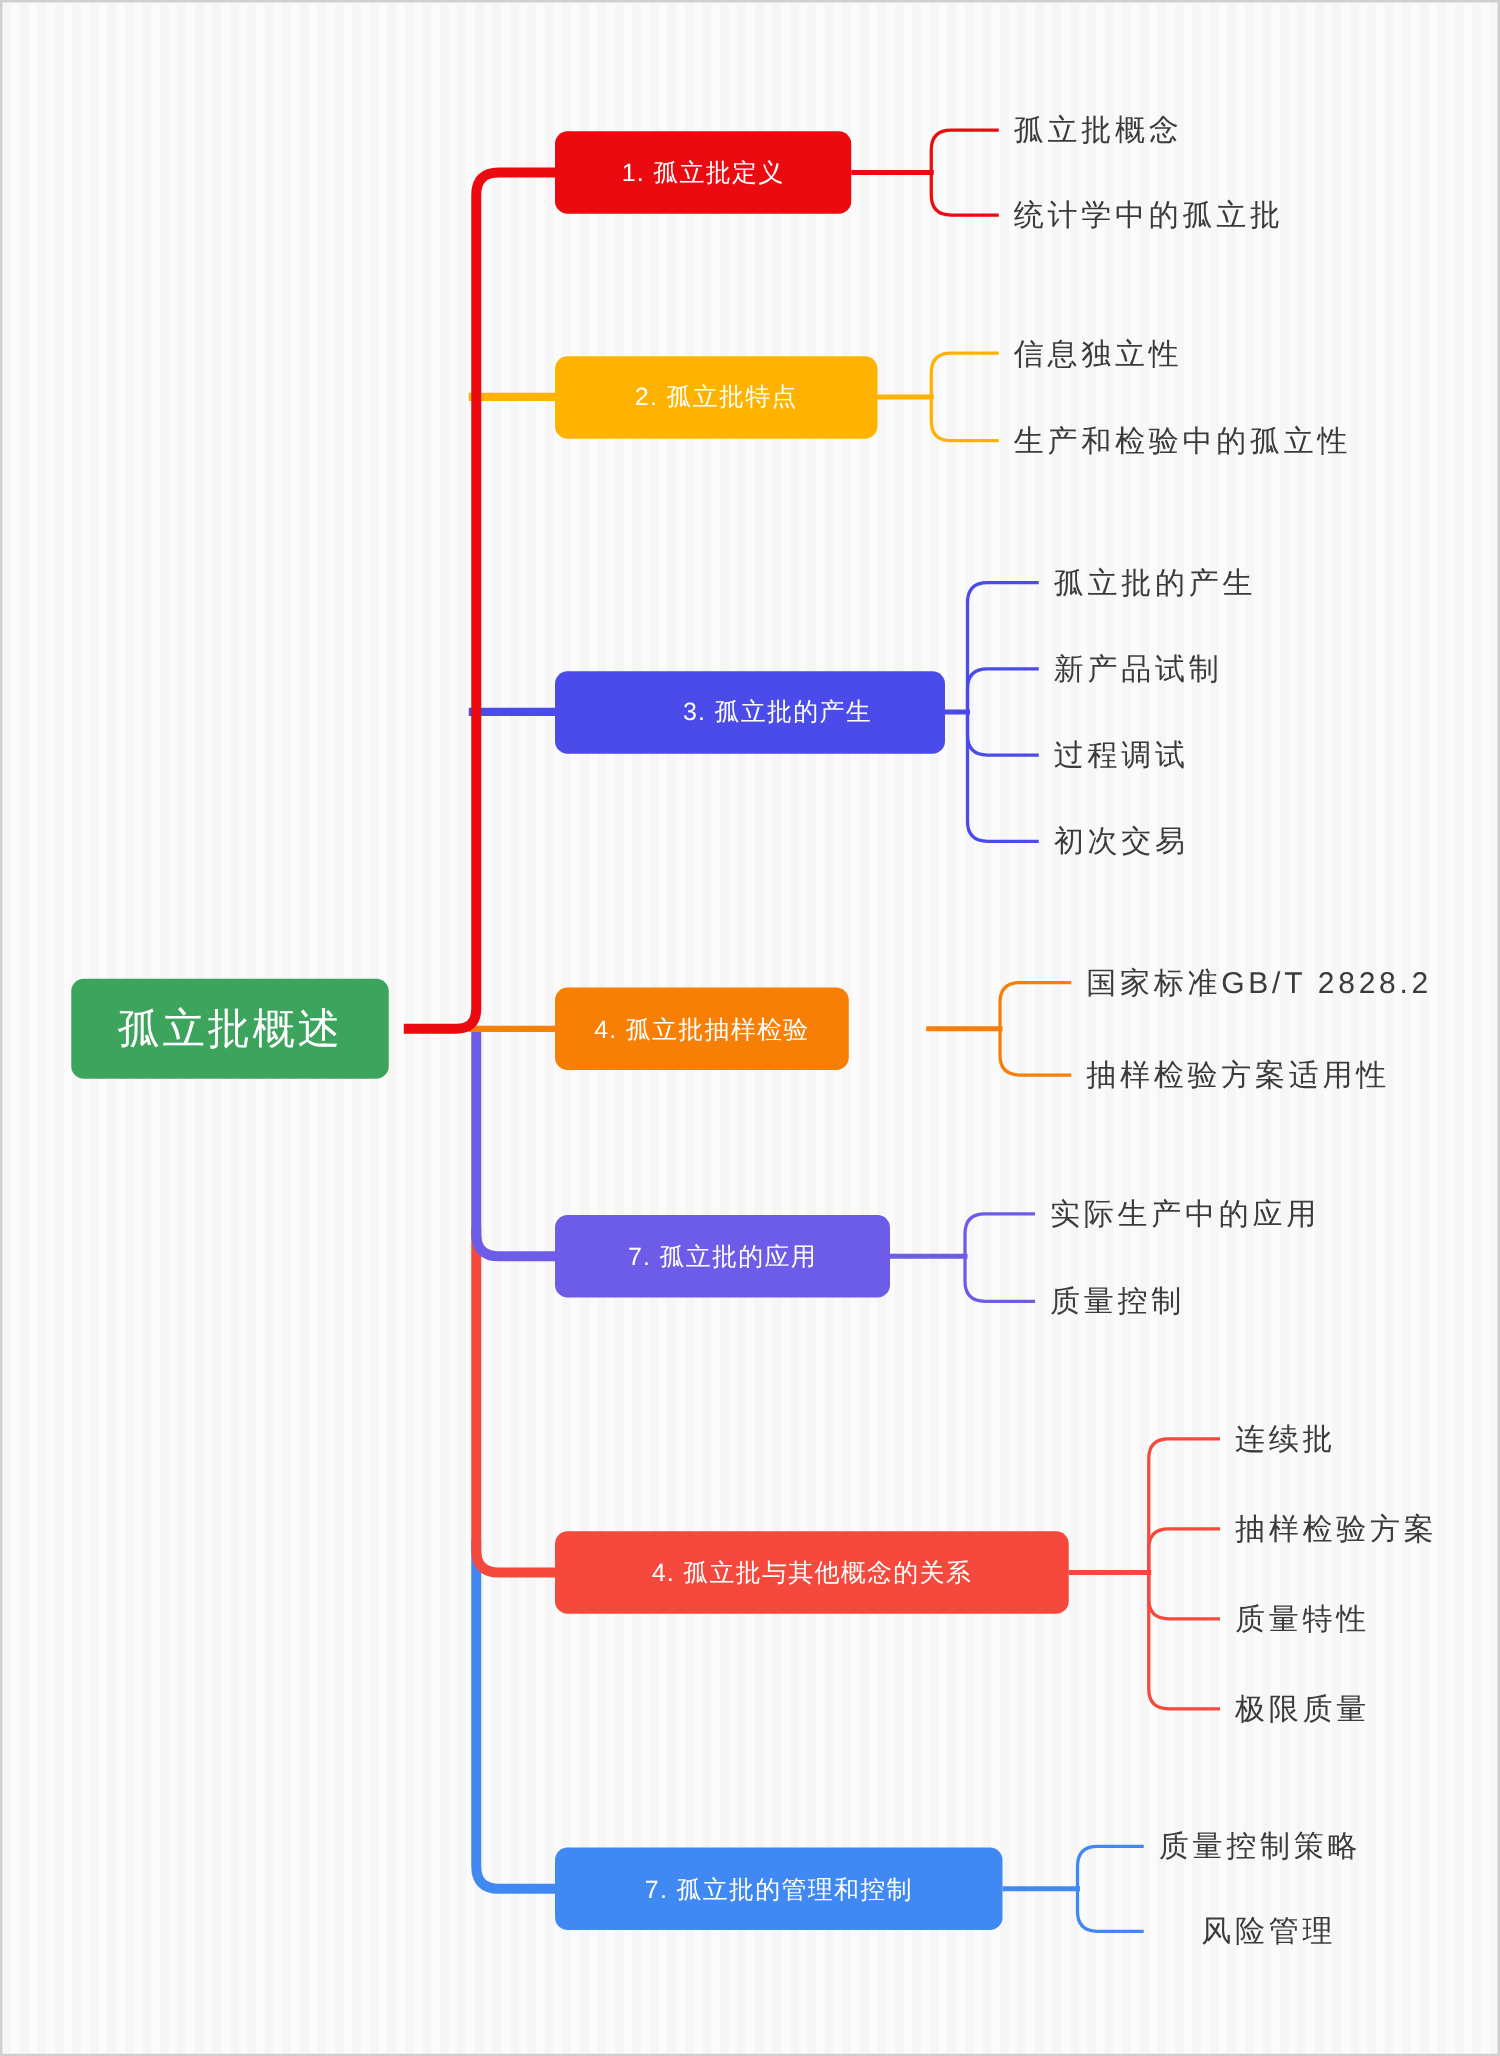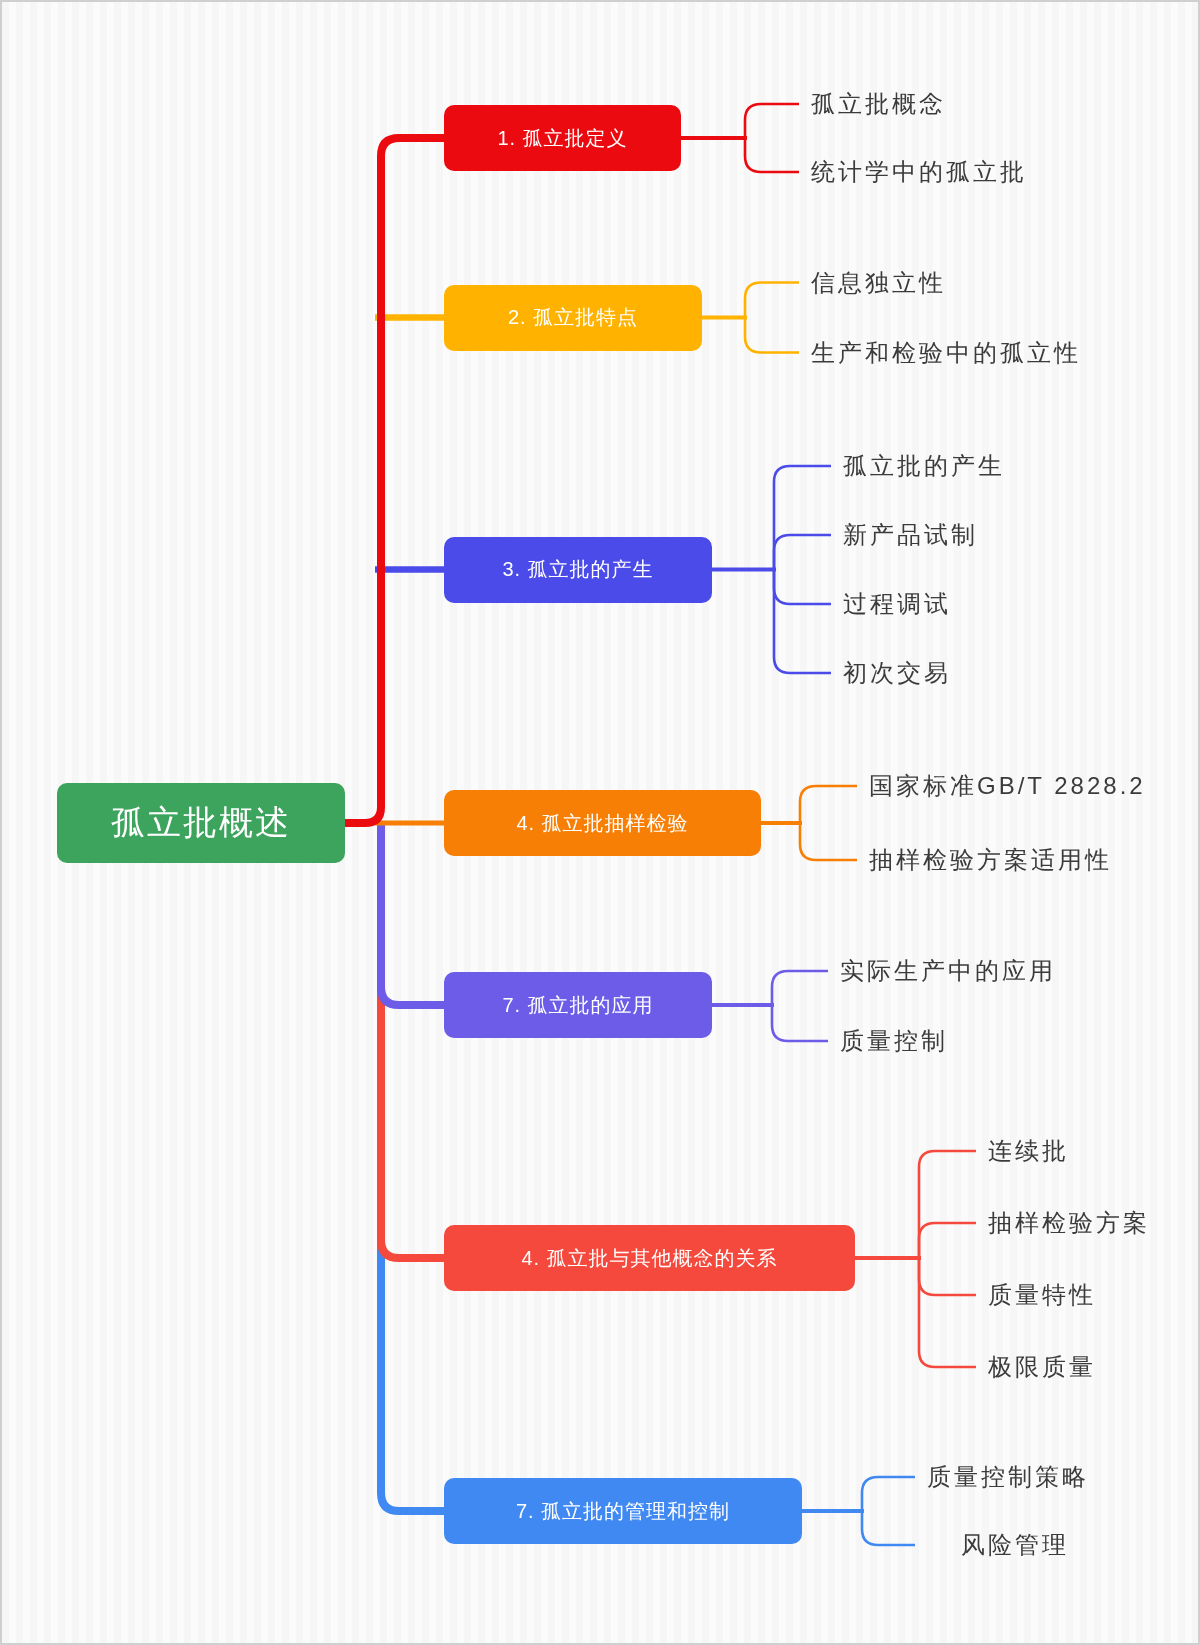--- a/index.html
+++ b/index.html
@@ -21,21 +21,21 @@
   }
   .node{
     position:absolute;
     display:flex;align-items:center;justify-content:center;
     color:#ffffff;
     border-radius:10px;
     white-space:nowrap;
     cursor:default;
   }
   #root-node{
-    left:55px;top:781px;width:288px;height:80px;
+    left:55px;top:781px;width:254px;height:80px;
     font-size:34px;letter-spacing:2px;
   }
   .branch{
     height:66px;left:442px;
     font-size:20px;letter-spacing:1px;
   }
   .child-label{
     position:absolute;
     transform:translateY(-50%);
     font-size:24px;letter-spacing:3px;
@@ -83,26 +83,26 @@
       <path d="M860,1509 V1527 Q860,1543 876,1543 H913" stroke="#4189F2" stroke-width="2.6" fill="none"></path>
     </svg>
   <div id="nodes">
     <div class="node" id="root-node" style="background: rgb(60, 164, 92);">孤立批概述</div>
   <div class="node branch" style="top: 103px; width: 237px; background: rgb(234, 10, 16);">1. 孤立批定义</div>
       <div class="child-label" style="left: 809px; top: 102px; color: rgb(59, 59, 59);">孤立批概念</div>
       <div class="child-label" style="left: 809px; top: 170px; color: rgb(59, 59, 59);">统计学中的孤立批</div>
       <div class="node branch" style="top: 282.5px; width: 258px; background: rgb(255, 179, 0);">2. 孤立批特点</div>
       <div class="child-label" style="left: 809px; top: 280.5px; color: rgb(59, 59, 59);">信息独立性</div>
       <div class="child-label" style="left: 809px; top: 350.5px; color: rgb(59, 59, 59);">生产和检验中的孤立性</div>
-      <div class="node branch" style="top: 534.5px; width: 268px; background: rgb(74, 75, 232);">3. 孤立批的产生</div>
+      <div class="node branch" style="top: 534.5px; width: 268px; background: rgb(74, 75, 232); padding-left: 44px;">3. 孤立批的产生</div>
       <div class="child-label" style="left: 841px; top: 464px; color: rgb(59, 59, 59);">孤立批的产生</div>
       <div class="child-label" style="left: 841px; top: 533px; color: rgb(59, 59, 59);">新产品试制</div>
       <div class="child-label" style="left: 841px; top: 602px; color: rgb(59, 59, 59);">过程调试</div>
       <div class="child-label" style="left: 841px; top: 671px; color: rgb(59, 59, 59);">初次交易</div>
-      <div class="node branch" style="top: 788px; width: 317px; background: rgb(247, 127, 5);">4. 孤立批抽样检验</div>
+      <div class="node branch" style="top: 788px; width: 235px; background: rgb(247, 127, 5);">4. 孤立批抽样检验</div>
       <div class="child-label" style="left: 867px; top: 784px; color: rgb(59, 59, 59);">国家标准GB/T 2828.2</div>
       <div class="child-label" style="left: 867px; top: 858px; color: rgb(59, 59, 59);">抽样检验方案适用性</div>
       <div class="node branch" style="top: 970px; width: 268px; background: rgb(108, 92, 231);">7. 孤立批的应用</div>
       <div class="child-label" style="left: 838px; top: 969px; color: rgb(59, 59, 59);">实际生产中的应用</div>
       <div class="child-label" style="left: 838px; top: 1039px; color: rgb(59, 59, 59);">质量控制</div>
       <div class="node branch" style="top: 1223px; width: 411px; background: rgb(244, 73, 60);">4. 孤立批与其他概念的关系</div>
       <div class="child-label" style="left: 986px; top: 1149px; color: rgb(59, 59, 59);">连续批</div>
       <div class="child-label" style="left: 986px; top: 1221px; color: rgb(59, 59, 59);">抽样检验方案</div>
       <div class="child-label" style="left: 986px; top: 1293px; color: rgb(59, 59, 59);">质量特性</div>
       <div class="child-label" style="left: 986px; top: 1365px; color: rgb(59, 59, 59);">极限质量</div>

